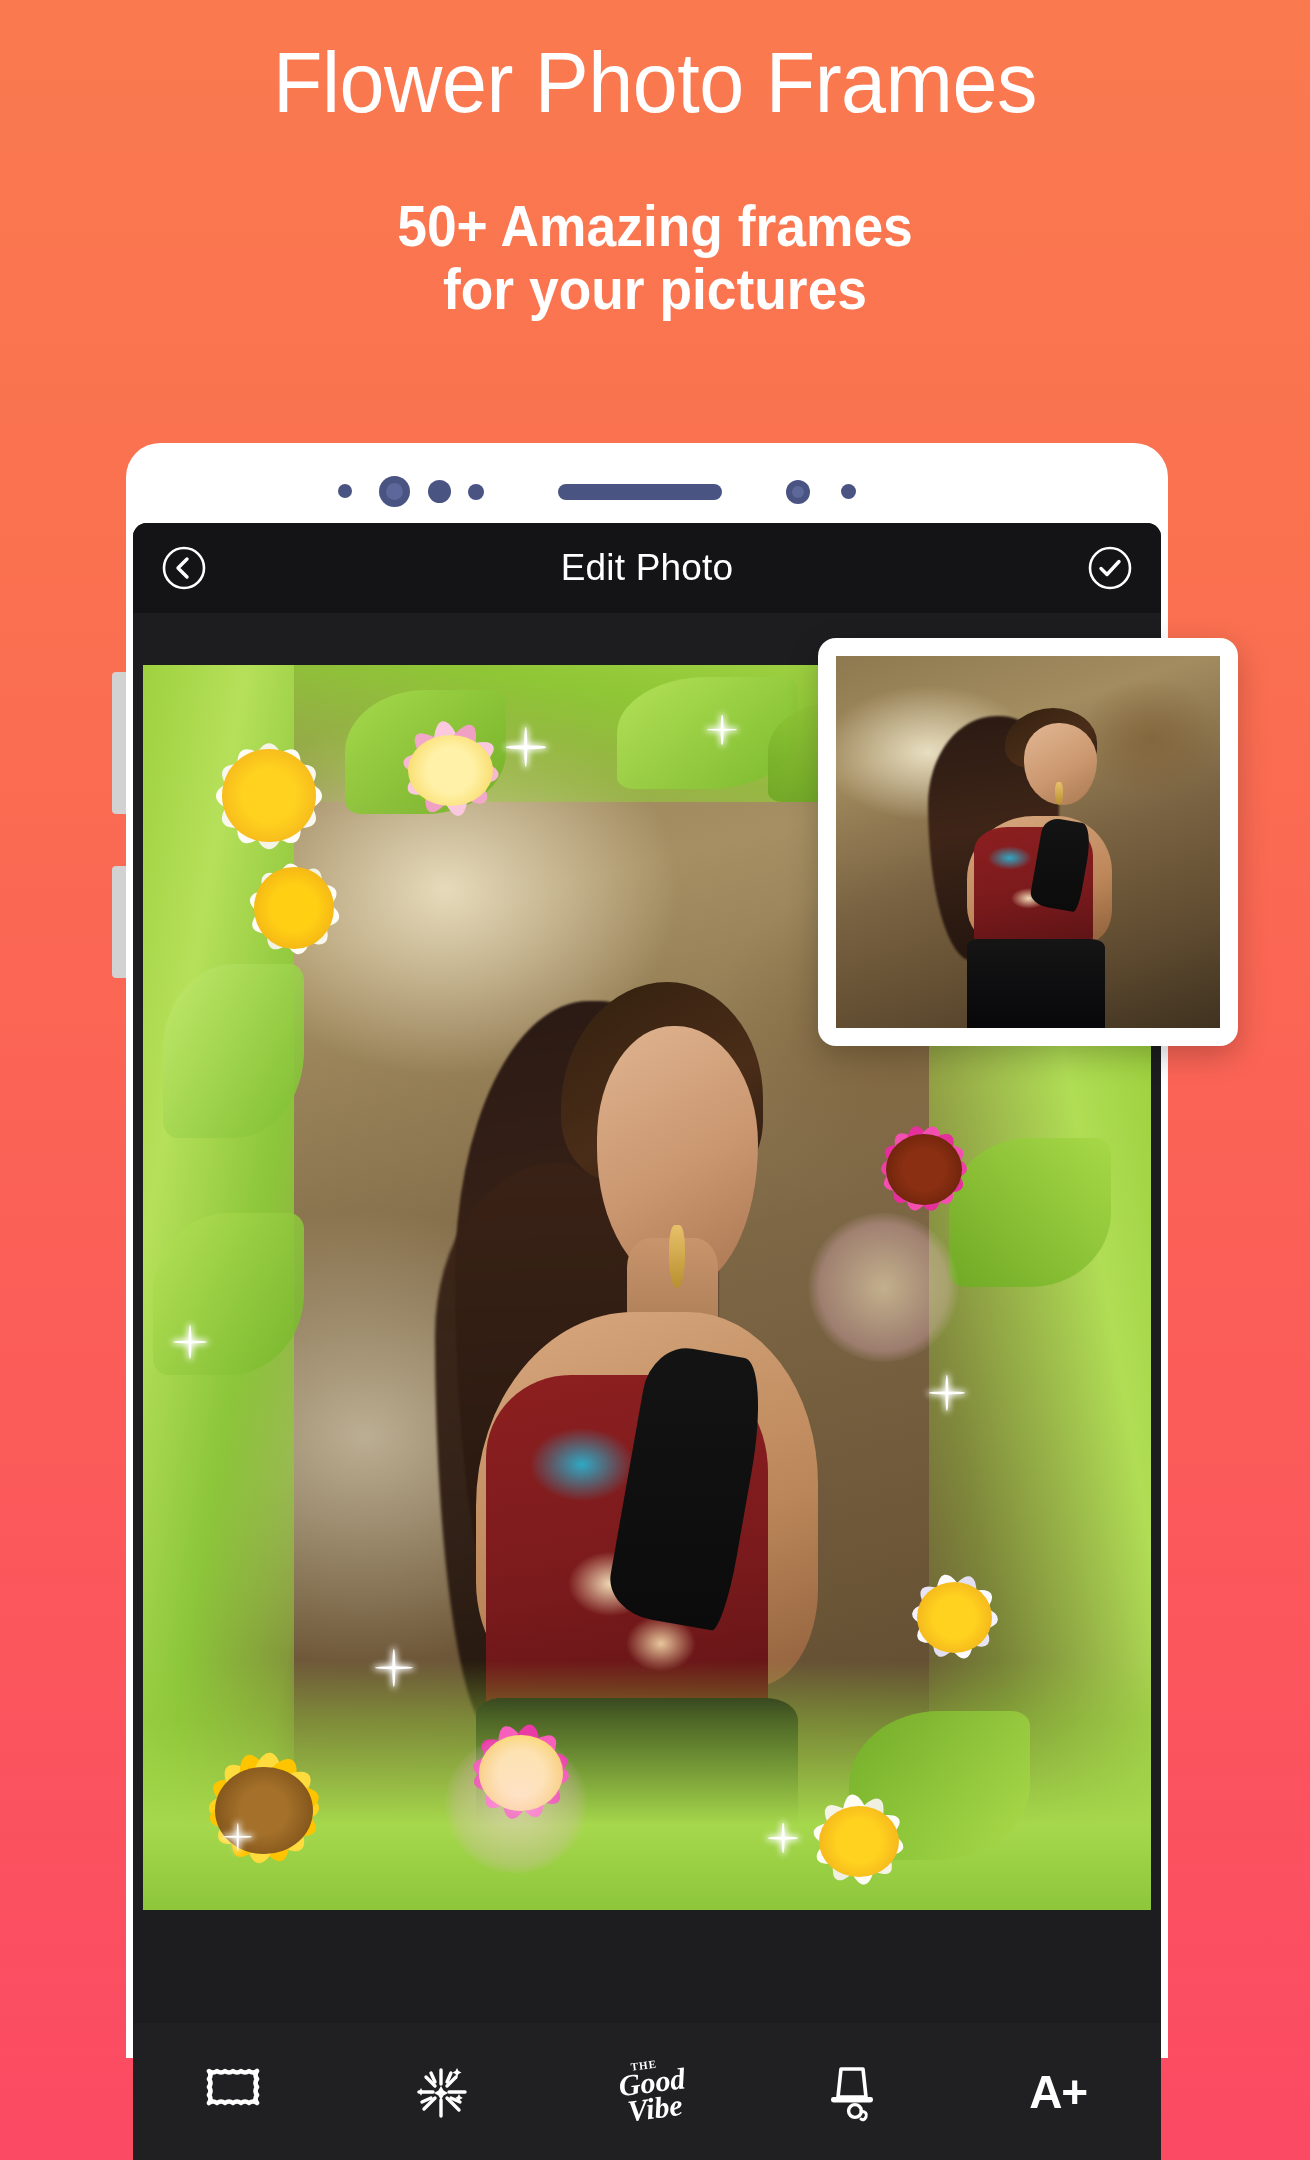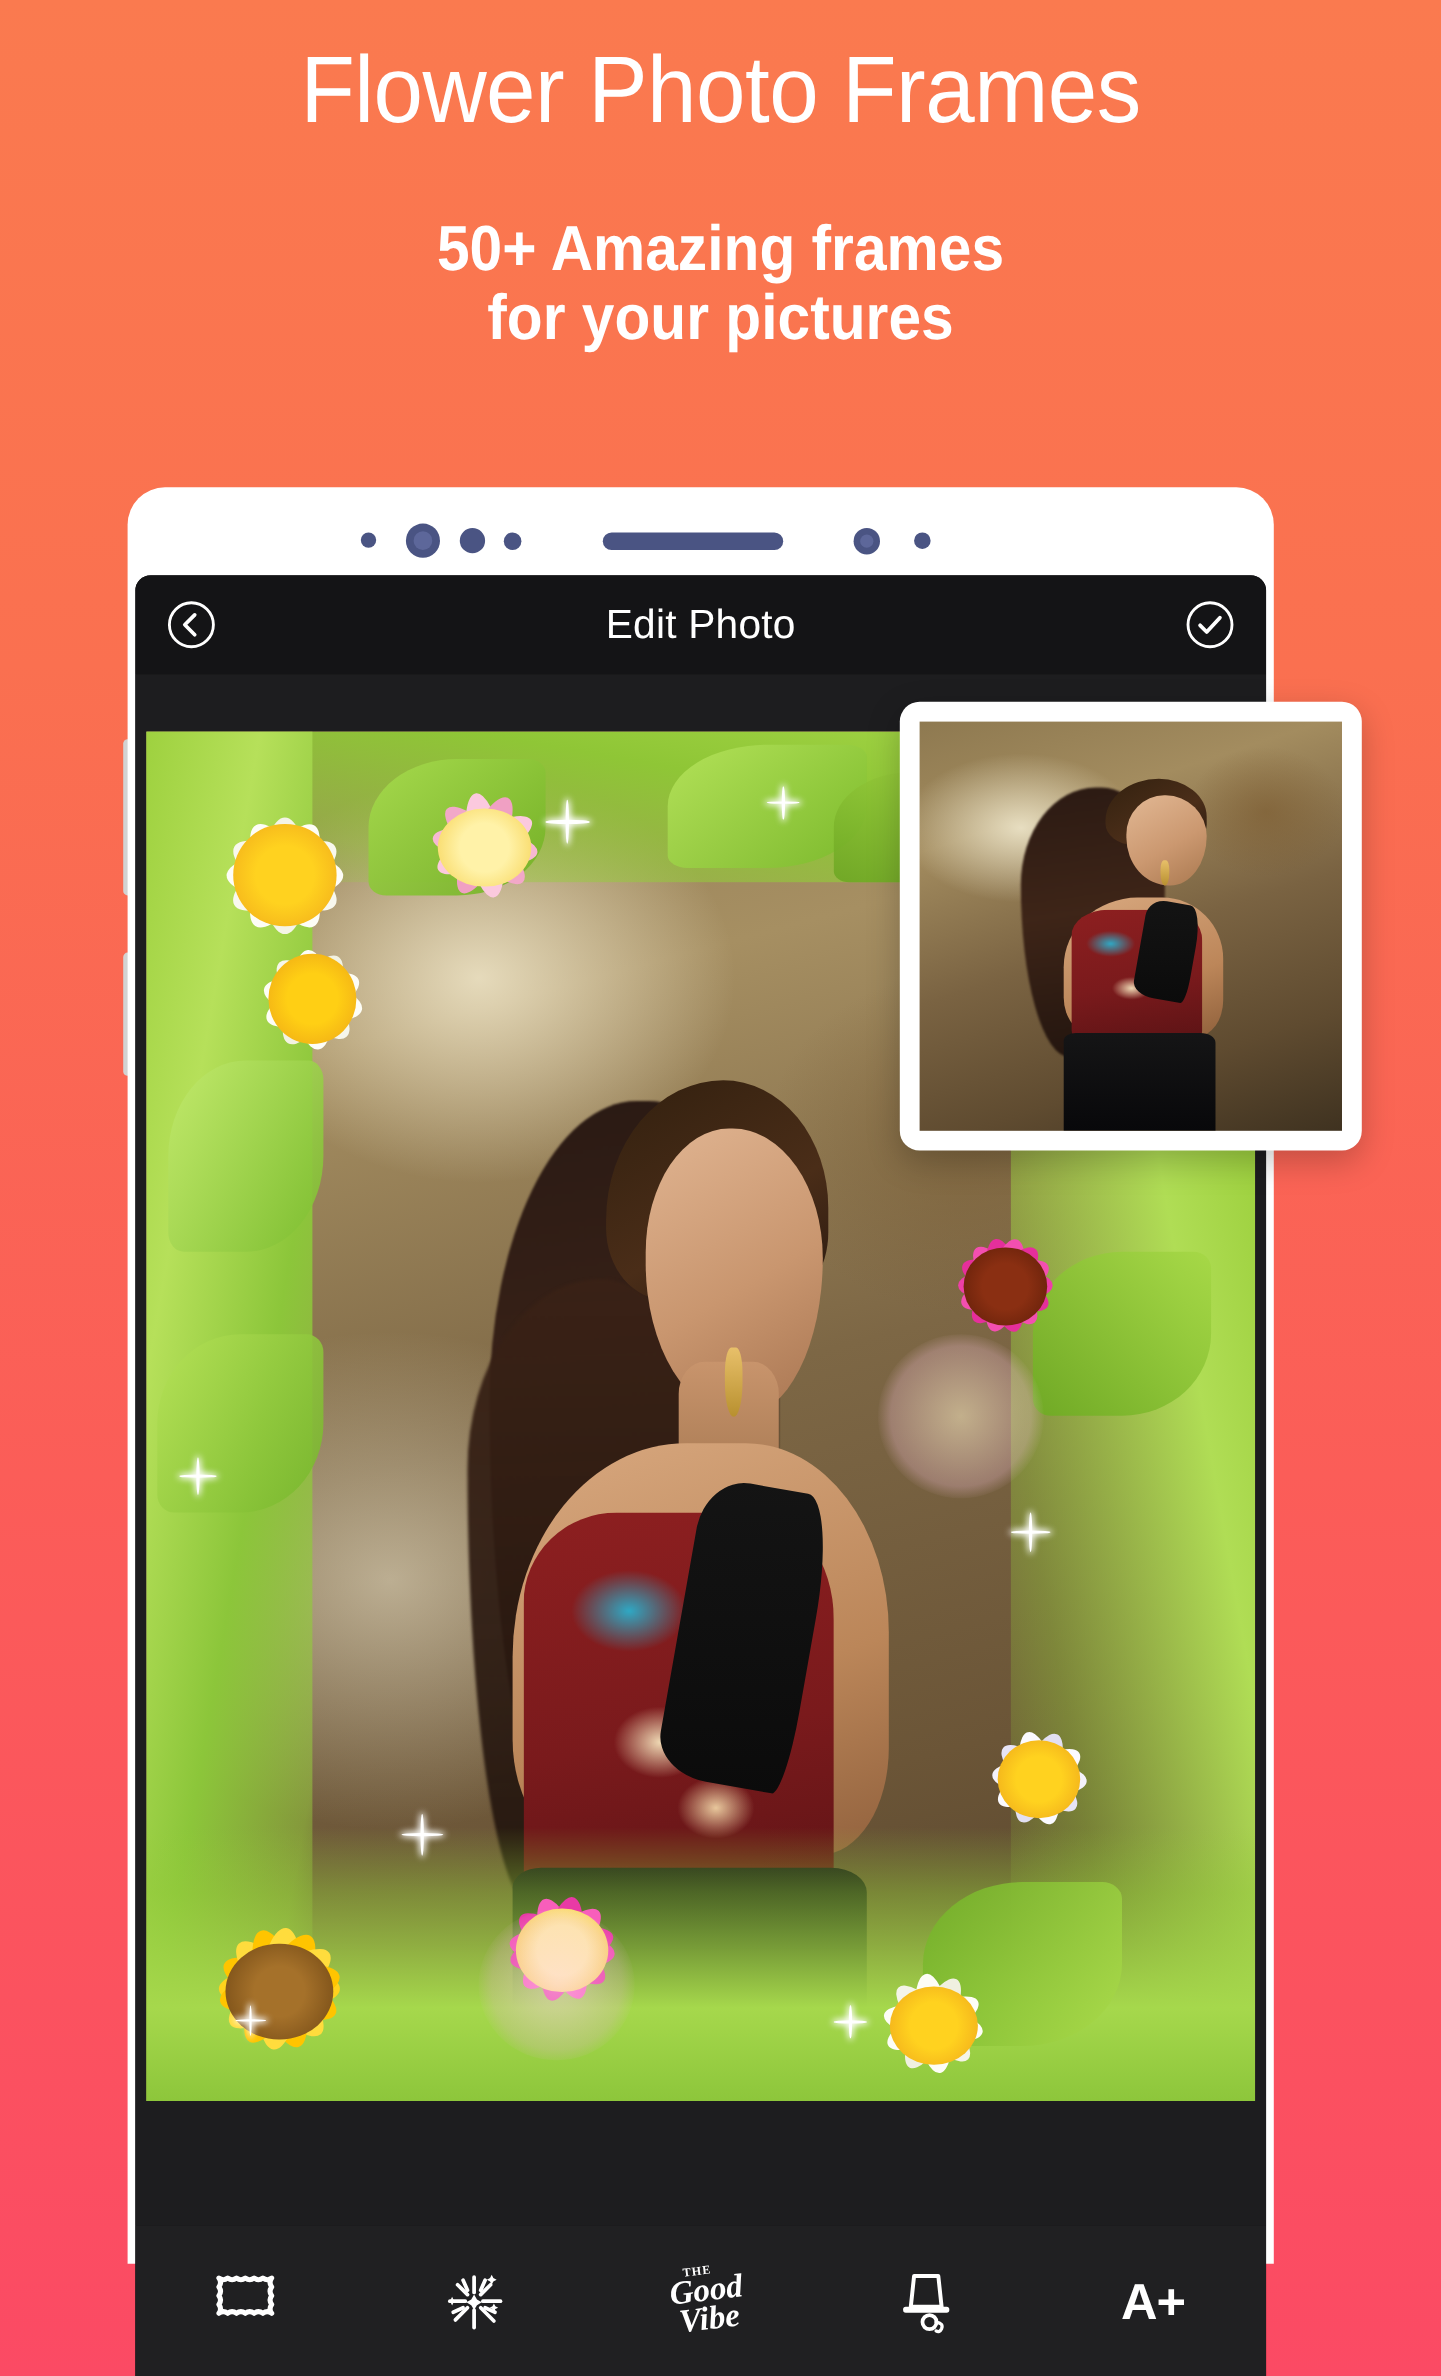--- a/index.html
+++ b/index.html
@@ -28,21 +28,21 @@
   }
   #subhead .l { display:block; }
 
   
   #phone-side-buttons { position:absolute; left:112px; top:672px; width:18px; }
   .side-btn { background:#d2d2d2; border-radius:4px 0 0 4px; width:18px; }
   #side-btn-volume { height:142px; margin-bottom:52px; }
   #side-btn-power  { height:112px; }
 
   #phone {
-    position:absolute; left:116px; top:443px;
+    position:absolute; left:126px; top:443px;
     width:1042px; height:1615px;
     background:#ffffff;
     border-radius:34px 34px 0 0;
     box-shadow:0 0 0 0 rgba(0,0,0,0);
   }
   #phone-bezel { position:absolute; left:0; top:0; width:1042px; height:80px; }
   .bz-dot { position:absolute; border-radius:50%; background:#4a5483; }
   .bz-dot .inner { position:absolute; border-radius:50%; background:#5d679a; }
   #bz-speaker { position:absolute; border-radius:9px; background:#4a5483; }
 

